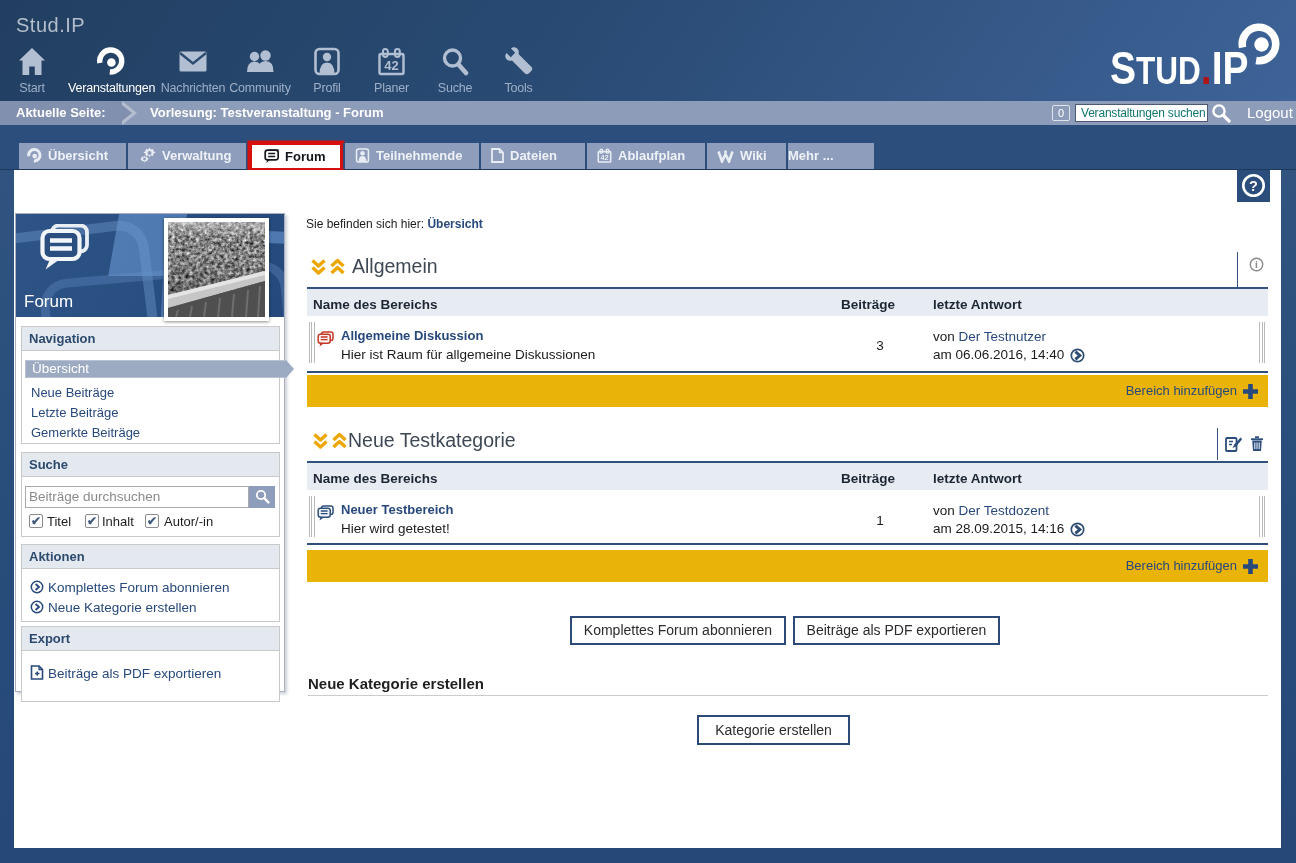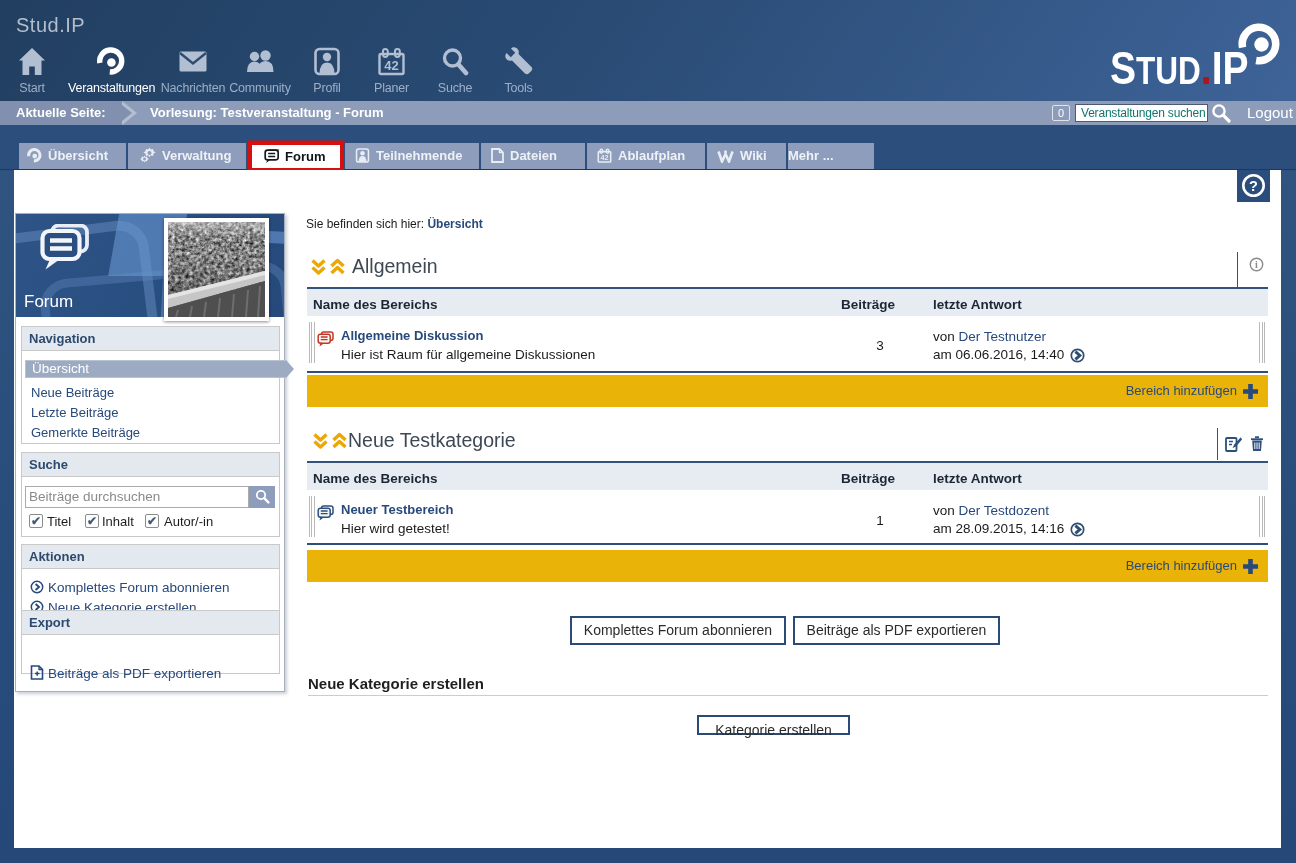--- a/index.html
+++ b/index.html
@@ -57,21 +57,21 @@
 #uber:after { content:""; position:absolute; right:-8px; top:-1px; width:0; height:0; border-top:9px solid transparent; border-bottom:9px solid transparent; border-left:8px solid #9dabc2; }
 .snav { position:absolute; left:15px; font-size:13px; color:#28497c; }
 
 #wsuche { top:238px; height:85px; }
 #sfield { position:absolute; left:9px; top:272px; width:224px; height:22px; border:1px solid #aaa; font-size:13.5px; color:#8a8a8a; line-height:20px; padding-left:3px; background:#fff; }
 #sbtn { position:absolute; left:233px; top:272px; width:26px; height:22px; background:#8e9dbb; text-align:center; }
 .cb { position:absolute; top:300px; width:14px; height:14px; border:1px solid #8b8b8b; border-radius:2px; background:#fdfdfd; color:#3f5a7d; font-size:12px; line-height:13px; text-align:center; font-weight:bold; }
 .cblb { position:absolute; top:300px; font-size:13px; color:#1d1d1d; }
 
 #wakt { top:330px; height:78px; }
-#wexp { top:396px; height:64px; }
+#wexp { top:412px; height:76px; }
 .sitem { position:absolute; left:14px; height:16px; }
 .sitem .slink { margin-left:4px; }
 
 
 .ct { position:absolute; }
 .link { color:#28497c; text-decoration:none; }
 b.link { font-weight:bold; }
 .cathead { font-size:19.5px; color:#3e4854; }
 .thead { background:#e7ebf2; font-size:13.5px; font-weight:bold; color:#1c2733; }
 .trow { background:#fff; border-bottom:2px solid #2f4e79; }
@@ -418,14 +418,14 @@
       <svg width="17" height="17" viewBox="0 0 17 17" style="position:absolute; right:9px; top:8px;">
         <path d="M8.5 1 V16 M1 8.5 H16" stroke="#28497c" stroke-width="4.6"></path>
       </svg>
   </div>
 
   <div class="btn" style="left:556px; top:446px; width:216px; height:29px; line-height:25px;">Komplettes Forum abonnieren</div>
   <div class="btn" style="left:779px; top:446px; width:207px; height:29px; line-height:25px;">Beiträge als PDF exportieren</div>
 
   <div class="ct" style="left:294px; top:505px; font-size:15px; font-weight:bold; color:#1f1f1f;">Neue Kategorie erstellen</div>
   <div class="ct" style="left:294px; top:525px; width:960px; height:1px; background:#c9ccd1;"></div>
-  <div class="btn" style="left:683px; top:545px; width:153px; height:20px; line-height:26px;">Kategorie erstellen</div>
+  <div class="btn" style="left:683px; top:545px; width:153px; height:30px; line-height:26px;">Kategorie erstellen</div>
 </div>
 
 </body></html>

